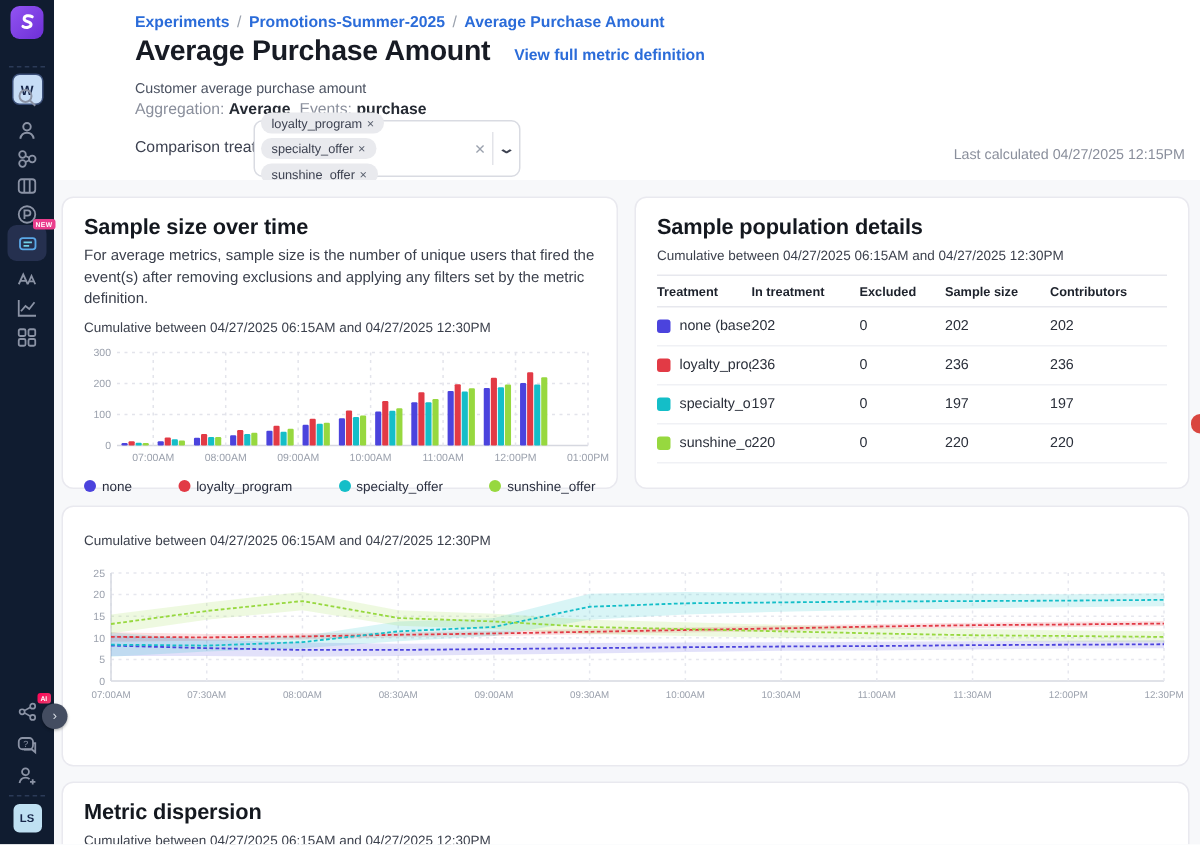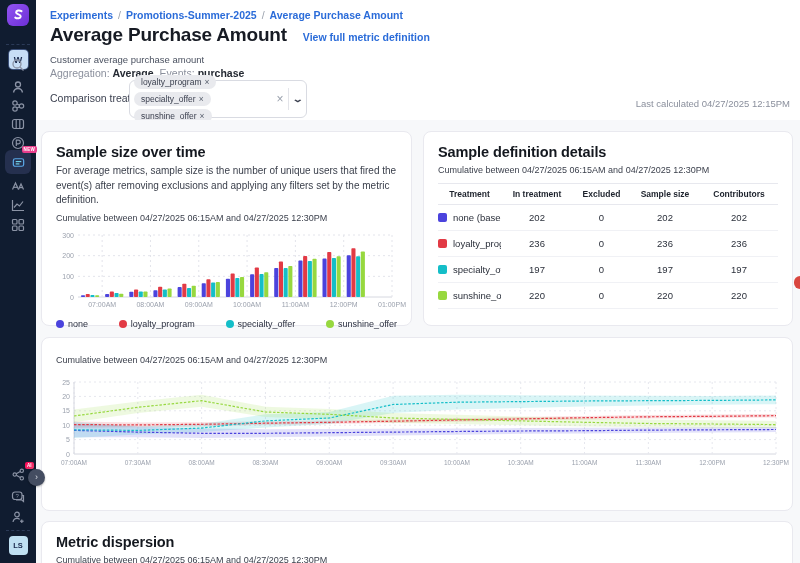--- a/index.html
+++ b/index.html
@@ -15,21 +15,21 @@
   .ws-avatar { width:19px; height:19px; border-radius:4px; background:#c7ddf6; color:#17264a; font-size:9px; font-weight:bold; display:flex; align-items:center; justify-content:center; box-shadow:0 0 0 1px #3b4f78; }
   .sb-icon svg { display:block; }
   .sb-selected { width:26px; height:24px; border-radius:6px; background:#25304f; display:flex; align-items:center; justify-content:center; position:relative; }
   .new-badge { position:absolute; top:-4px; right:-6px; background:#ea3e8d; color:#fff; font-size:4.5px; font-weight:bold; letter-spacing:.3px; padding:1px 2px; border-radius:2px; }
   .ai-wrap { position:relative; }
   .ai-badge { position:absolute; top:-5px; right:-8px; background:linear-gradient(135deg,#f05,#e8426f); color:#fff; font-size:4.5px; font-weight:bold; padding:1px 2px; border-radius:2px; }
   .user-avatar { width:19px; height:19px; border-radius:4px; background:#bfe0f2; color:#17264a; font-size:7.5px; font-weight:bold; display:flex; align-items:center; justify-content:center; }
   .sb-handle { position:absolute; left:28px; top:469px; width:17px; height:17px; border-radius:50%; background:#444d61; color:#d8dce4; z-index:30; display:flex; align-items:center; justify-content:center; font-size:9px; line-height:1; box-shadow:0 1px 2px rgba(0,0,0,.3); }
 
   
-  .main { position:absolute; left:36px; top:0; width:764px; height:563px; }
+  .main { position:absolute; left:36px; top:0; width:764px; height:563px;padding-left:40px; }
   .hdr { position:relative; height:120px; background:#fff; }
   .breadcrumb { position:absolute; left:14px; top:9px; font-size:10.5px; font-weight:bold; color:#2b6cd9; display:flex; gap:5px; align-items:center; }
   .breadcrumb .sep { color:#9aa1ad; font-weight:normal; }
   .title-row { position:absolute; left:14px; top:24px; display:flex; align-items:baseline; }
   .page-title { font-size:19px; font-weight:bold; color:#171b24; letter-spacing:-.2px; }
   .def-link { margin-left:16px; font-size:10.5px; font-weight:bold; color:#2b6cd9; }
   .subtitle { position:absolute; left:14px; top:54px; font-size:9.5px; color:#4a5160; }
   .agg-row { position:absolute; left:14px; top:67px; font-size:10.5px; color:#8a8f9c; display:flex; gap:6px; }
   .agg-row b { color:#252a33; font-weight:bold; margin-left:3px; }
   .comp-label { position:absolute; left:14px; top:92px; font-size:10.5px; color:#3c4150; }
@@ -55,21 +55,21 @@
   .chart-svg { overflow:visible; display:block; }
   #bar-chart-wrap { margin-top:7px; }
   #line-chart-wrap { margin-top:13px; }
   .tick { font-size:7px; fill:#9ba1ad; font-family:"Liberation Sans", sans-serif; }
   .tick-sm { font-size:6.5px; fill:#9ba1ad; font-family:"Liberation Sans", sans-serif; }
   .legend { display:flex; justify-content:space-between; gap:16px; margin-top:3px; }
   .legend-item { display:flex; align-items:center; gap:4px; font-size:9px; color:#2b3040; }
   .legend-dot { width:8px; height:8px; border-radius:50%; }
 
   
-  .pop-table { margin-top:8px;text-align:center; }
+  .pop-table { margin-top:8px; }
   .trow { display:grid; grid-template-columns:63px 72px 57px 70px 1fr; align-items:center; }
   .thead { height:22px; border-top:1px solid #e7e8ee; border-bottom:1px solid #e7e8ee; font-size:8.5px; font-weight:bold; color:#1d222c; }
   .tdata { height:26px; border-bottom:1px solid #f0f1f5; font-size:9.5px; color:#2a2f3a; }
   .tname { display:flex; align-items:center; gap:6px; overflow:hidden; }
   .swatch { width:9px; height:9px; border-radius:2px; flex:0 0 auto; }
   .tname span { white-space:nowrap; overflow:hidden; }
 
   .notif-tab { position:absolute; right:0; top:276px; width:6px; height:13px; background:#d9463f; border-radius:7px 0 0 7px; z-index:25; }
 </style>
 </head>
@@ -327,21 +327,21 @@
               <span>specialty_offer</span>
             </span>
           <span class="legend-item">
               <span class="legend-dot" style="background: rgb(151, 216, 63);"></span>
               <span>sunshine_offer</span>
             </span>
         </div>
       </div>
 
       <div class="card" id="card-pop">
-        <div class="card-title">Sample definition details</div>
+        <div class="card-title">Sample population details</div>
         <div class="card-period">Cumulative between 04/27/2025 06:15AM and 04/27/2025 12:30PM</div>
         <div class="pop-table">
           <div class="trow thead">
             <span>Treatment</span>
             <span>In treatment</span>
             <span>Excluded</span>
             <span>Sample size</span>
             <span>Contributors</span>
           </div>
           <div class="trow tdata">

